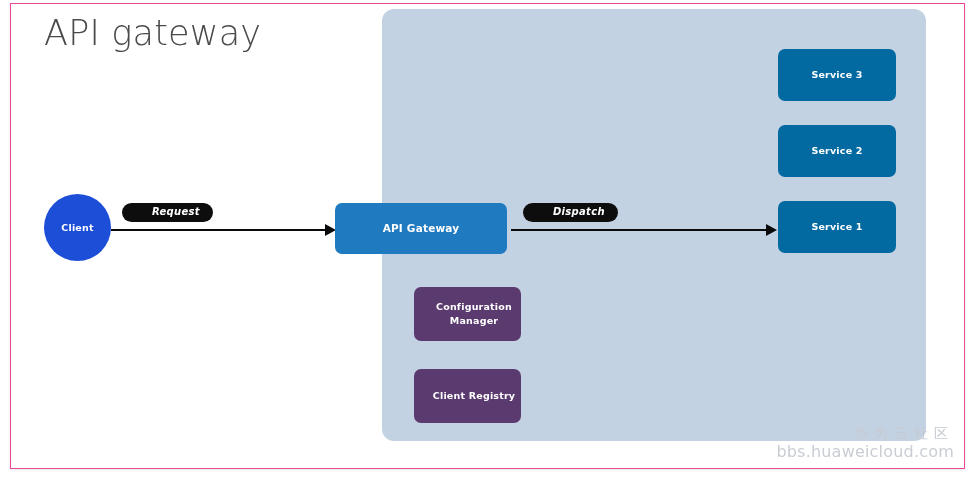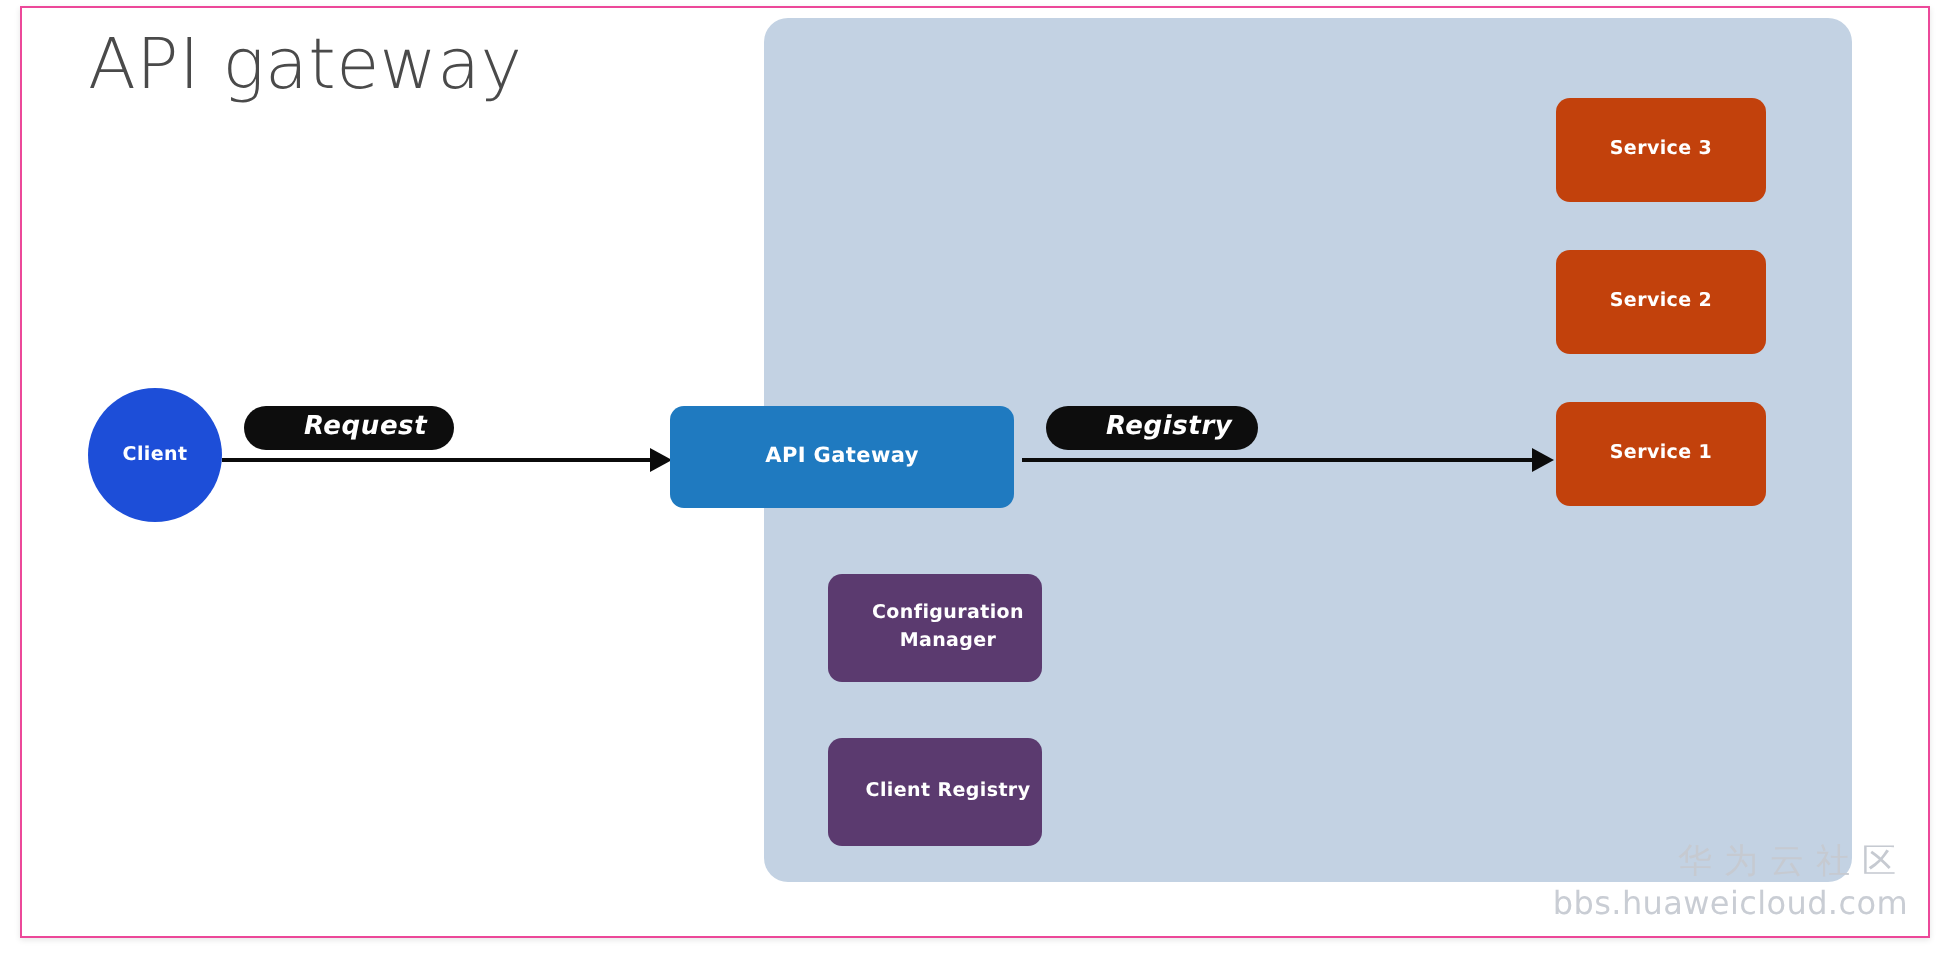--- a/index.html
+++ b/index.html
@@ -80,23 +80,23 @@
     left: 324px;
     top: 199px;
     width: 172px;
     height: 51px;
     background: #1f7ac0;
     font-size: 10.5px;
   }
 
   .service-node {
     left: 767px;
-    width: 105px;
+    width: 118px;
     height: 52px;
-    background: #c2410c;
+    background: #0369a1;
   }
   #service-3-node { top: 45px; }
   #service-2-node { top: 121px; }
   #service-1-node { top: 197px; }
 
   .internal-node {
     left: 403px;
     width: 107px;
     height: 54px;
     background: #5b3a6f;
@@ -128,41 +128,41 @@
 
   
   .edge-label {
     position: absolute;
     background: #0d0d0d;
     color: #ffffff;
     border-radius: 11px;
     font-family: "DejaVu Sans", sans-serif;
     font-weight: bold;
     font-style: italic;
-    font-size: 13px;
+    font-size: 10px;
     letter-spacing: 0.3px;
     padding: 4px 13px 5px 30px;
     white-space: nowrap;
     line-height: 1;
   }
   #request-label  { left: 111px; top: 199px; }
   #dispatch-label { left: 512px; top: 199px; }
 
   
   #watermark {
     position: absolute;
     right: 10px;
     bottom: 7px;
     text-align: right;
     color: #c9cdd4;
     user-select: none;
   }
   #watermark-cn {
     font-family: "DejaVu Sans", sans-serif;
-    font-size: 17px;
+    font-size: 14px;
     letter-spacing: 6px;
     line-height: 1.1;
     color: #c6cad1;
   }
   #watermark-url {
     font-family: "DejaVu Sans", sans-serif;
     font-size: 16px;
     letter-spacing: 0.2px;
     color: #c9cdd4;
     margin-top: 1px;
@@ -184,21 +184,21 @@
   <div class="arrow-line" id="request-arrow-line"></div>
   <div class="arrow-head" id="request-arrow-head"></div>
   <div class="edge-label" id="request-label">Request</div>
 
   <div class="node" id="api-gateway-node">
     <span>API Gateway</span>
   </div>
 
   <div class="arrow-line" id="dispatch-arrow-line"></div>
   <div class="arrow-head" id="dispatch-arrow-head"></div>
-  <div class="edge-label" id="dispatch-label">Registry</div>
+  <div class="edge-label" id="dispatch-label">Dispatch</div>
 
   <div class="node service-node" id="service-3-node">
     <span>Service 3</span>
   </div>
   <div class="node service-node" id="service-2-node">
     <span>Service 2</span>
   </div>
   <div class="node service-node" id="service-1-node">
     <span>Service 1</span>
   </div>

